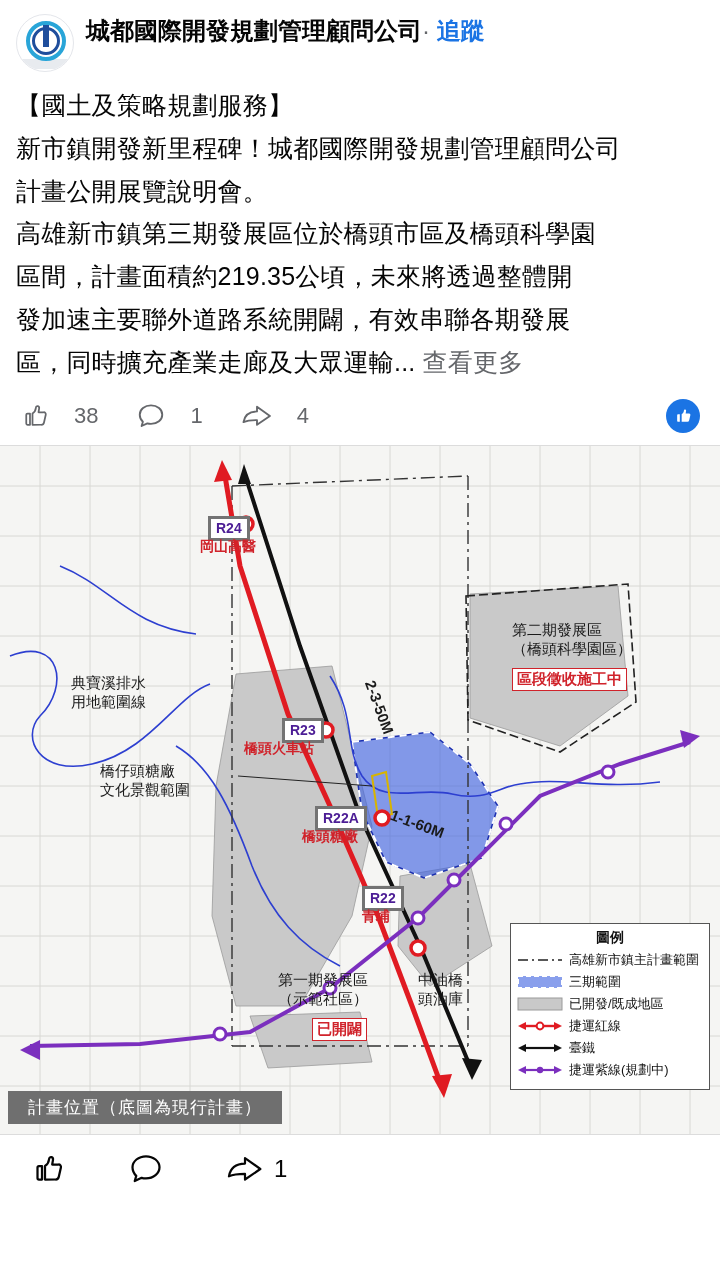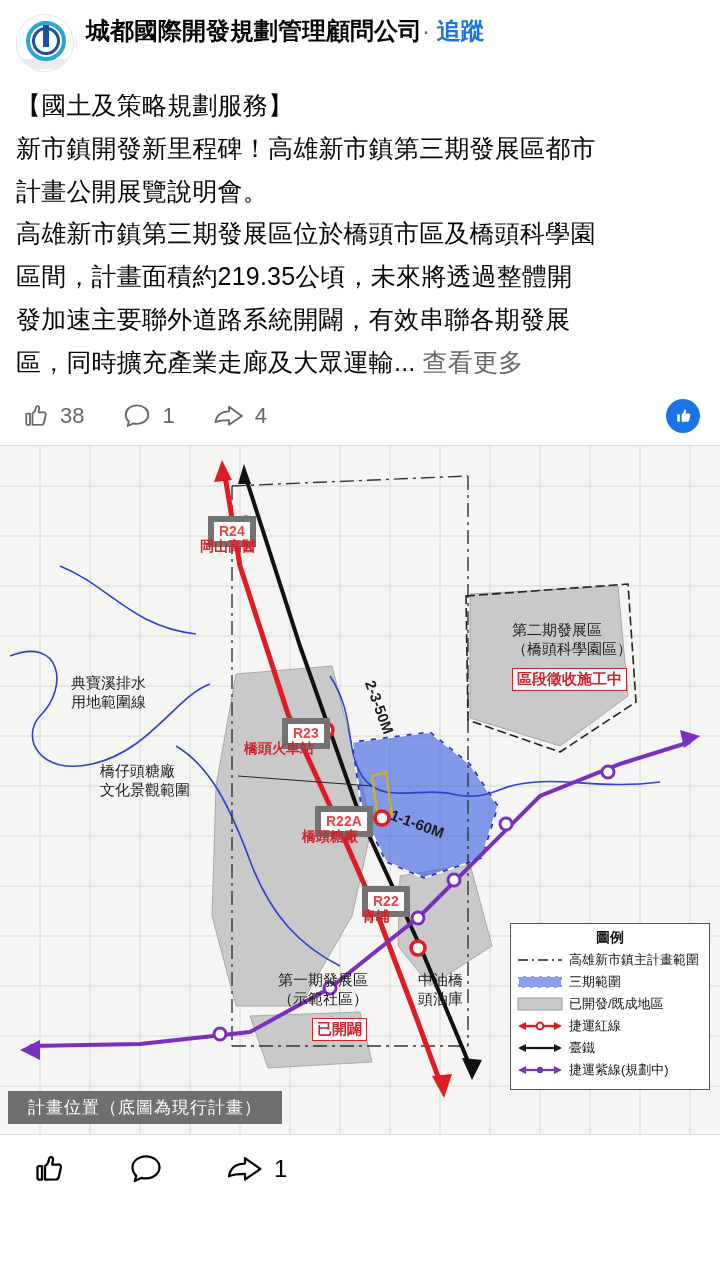--- a/index.html
+++ b/index.html
@@ -123,21 +123,21 @@
   .reaction-bar {
     display: flex;
     align-items: center;
     padding: 14px 20px 14px 20px;
     gap: 38px;
     position: relative;
   }
   .react-item {
     display: flex;
     align-items: center;
-    gap: 10px;
+    gap: 24px;
     color: #65676b;
     font-size: 22px;
   }
   .icon-svg { display: block; }
   .like-blue {
     position: absolute;
     right: 20px;
     top: 50%;
     transform: translateY(-50%);
     width: 34px; height: 34px;
@@ -163,22 +163,22 @@
     position: absolute;
     font-size: 15px;
     color: #1a1a1a;
     line-height: 1.25;
     white-space: pre;
   }
   .map-label.red { color: #d0232b; font-weight: bold; }
   .badge {
     position: absolute;
     background: #ffffff;
-    border: 6px solid #737373;
-    color: #ef4444;
+    border: 3px solid #737373;
+    color: #4c1d95;
     font-size: 14px;
     font-weight: bold;
     padding: 1px 5px;
     line-height: 1.2;
     white-space: nowrap;
     text-align: center;
   }
   .badge-sub {
     position: absolute;
     color: #d0232b;
@@ -254,21 +254,21 @@
     </div>
     <div class="header-text">
       <div class="name-row">
         <span>城都國際開發規劃管理顧問公司</span><span class="dot-sep">·</span> <span class="follow-link">追蹤</span>
       </div>
     </div>
   </div>
 
   <div class="post-body">
     <p>【國土及策略規劃服務】</p>
-    <p>新市鎮開發新里程碑！高雄新市鎮第三期發展區都市</p>
+    <p>新市鎮開發新里程碑！城都國際開發規劃管理顧問公司</p>
     <p>計畫公開展覽說明會。</p>
     <p>高雄新市鎮第三期發展區位於橋頭市區及橋頭科學園</p>
     <p>區間，計畫面積約219.35公頃，未來將透過整體開</p>
     <p>發加速主要聯外道路系統開闢，有效串聯各期發展</p>
     <p>
       <span>區，同時擴充產業走廊及大眾運輸...</span>
       <span class="see-more">查看更多</span>
     </p>
   </div>
 

